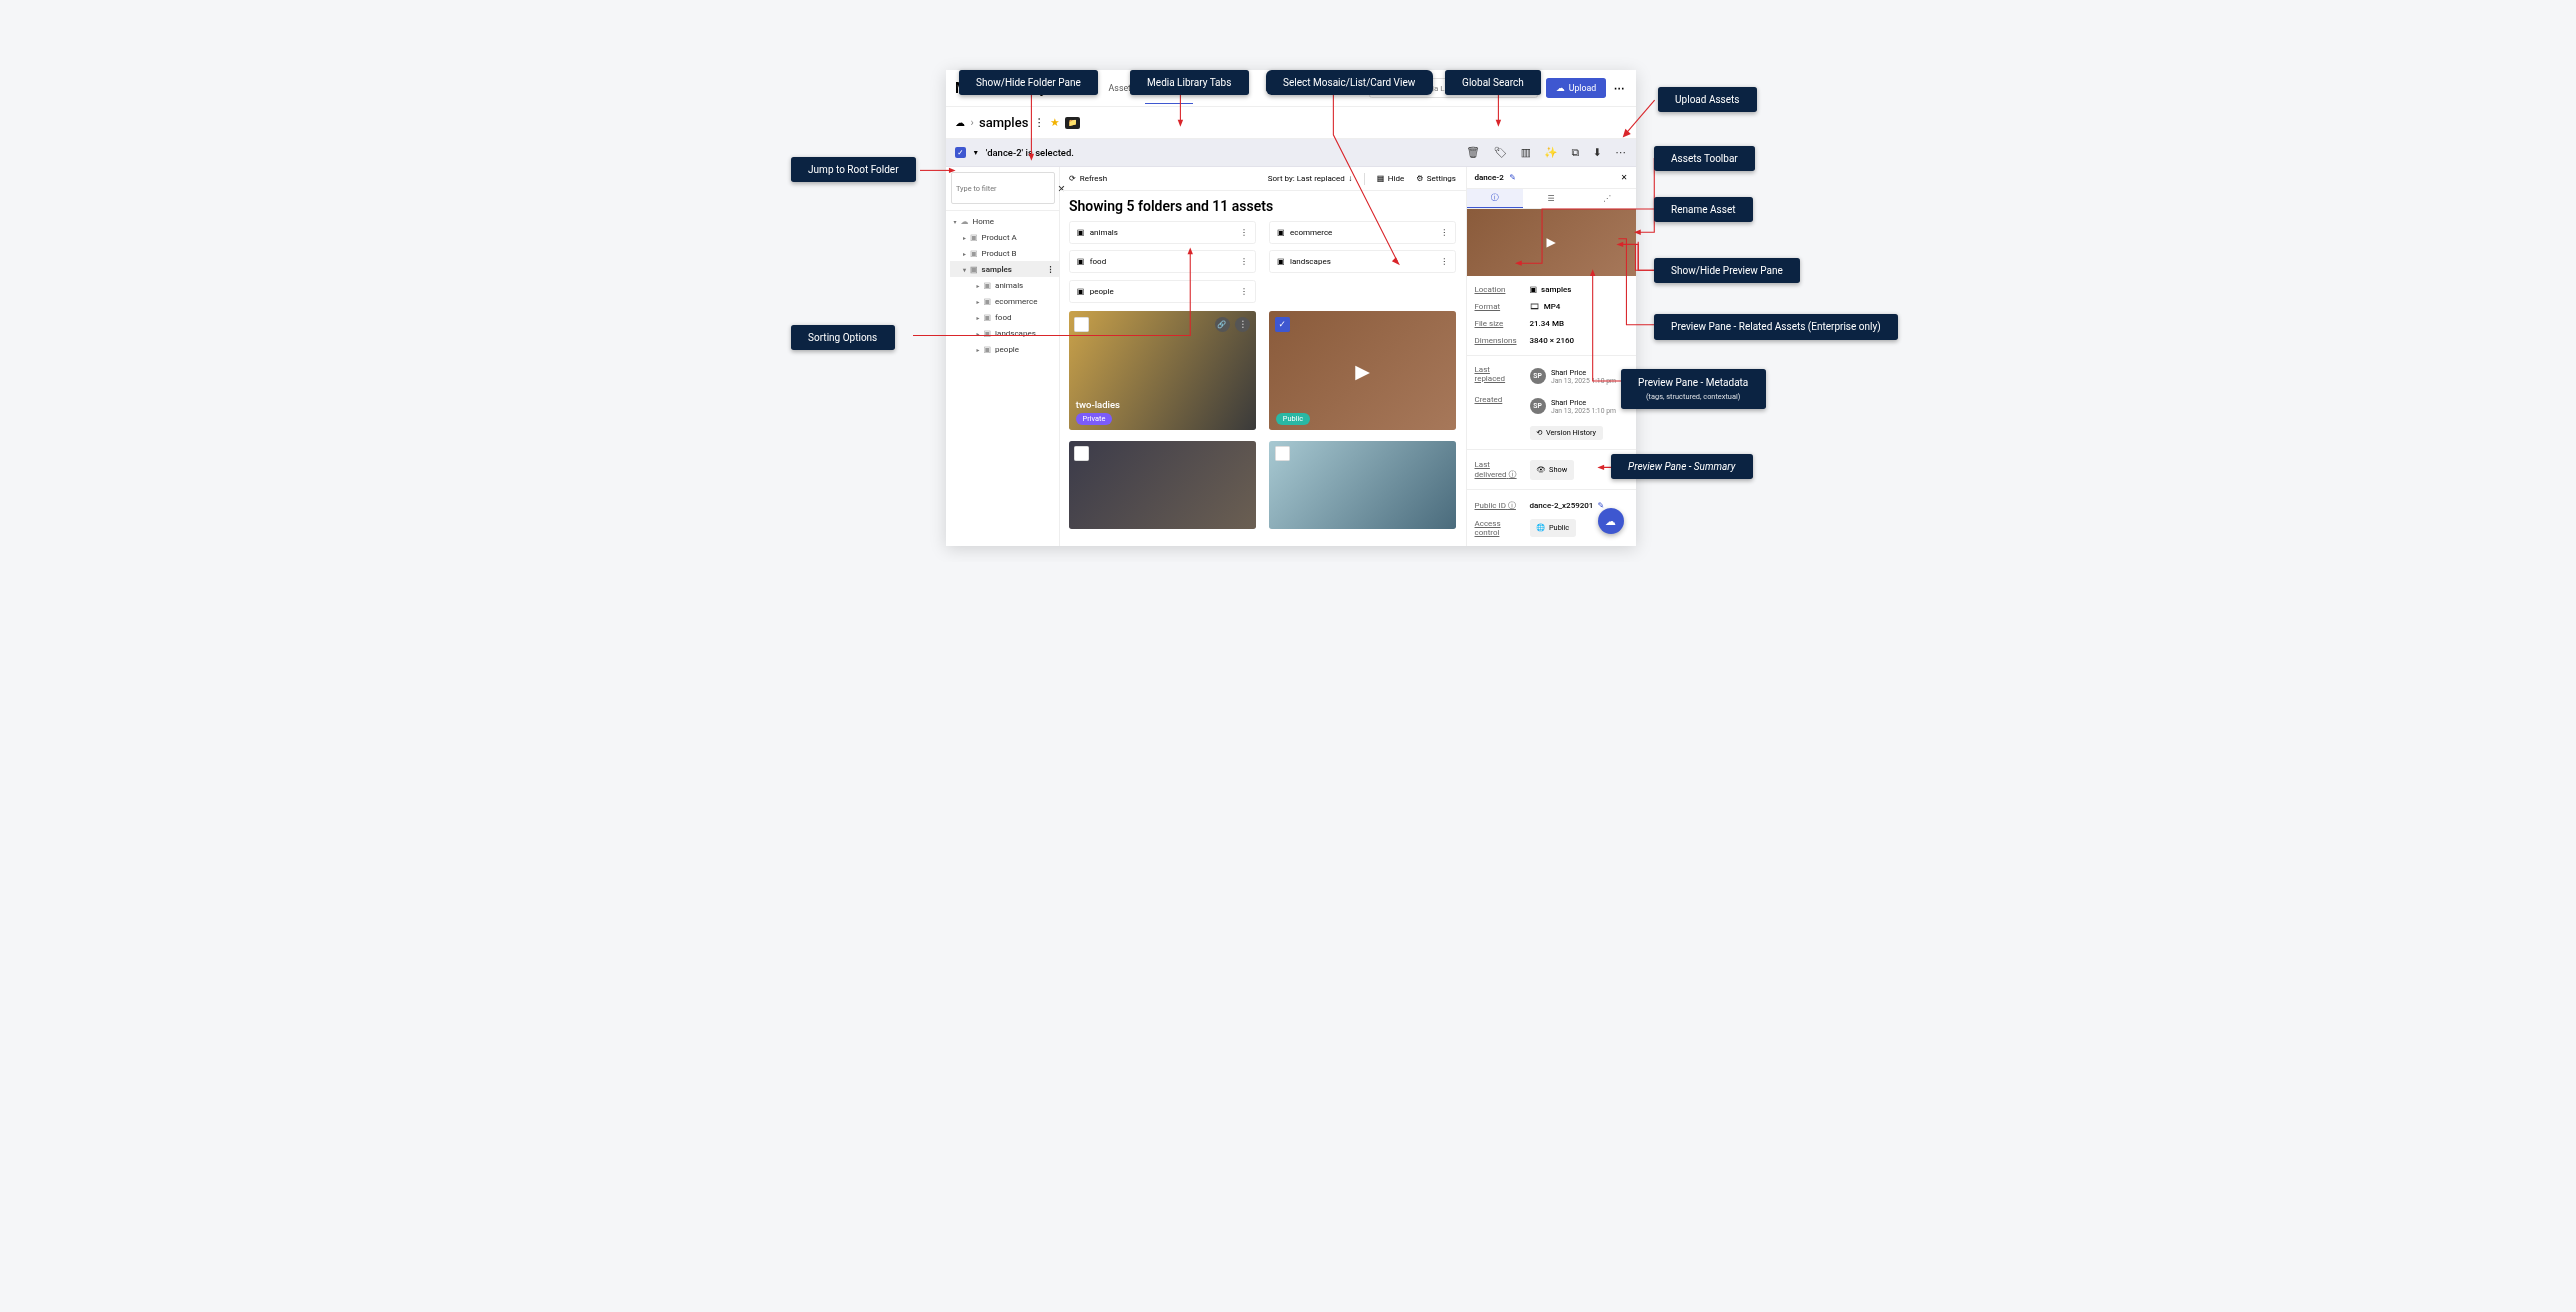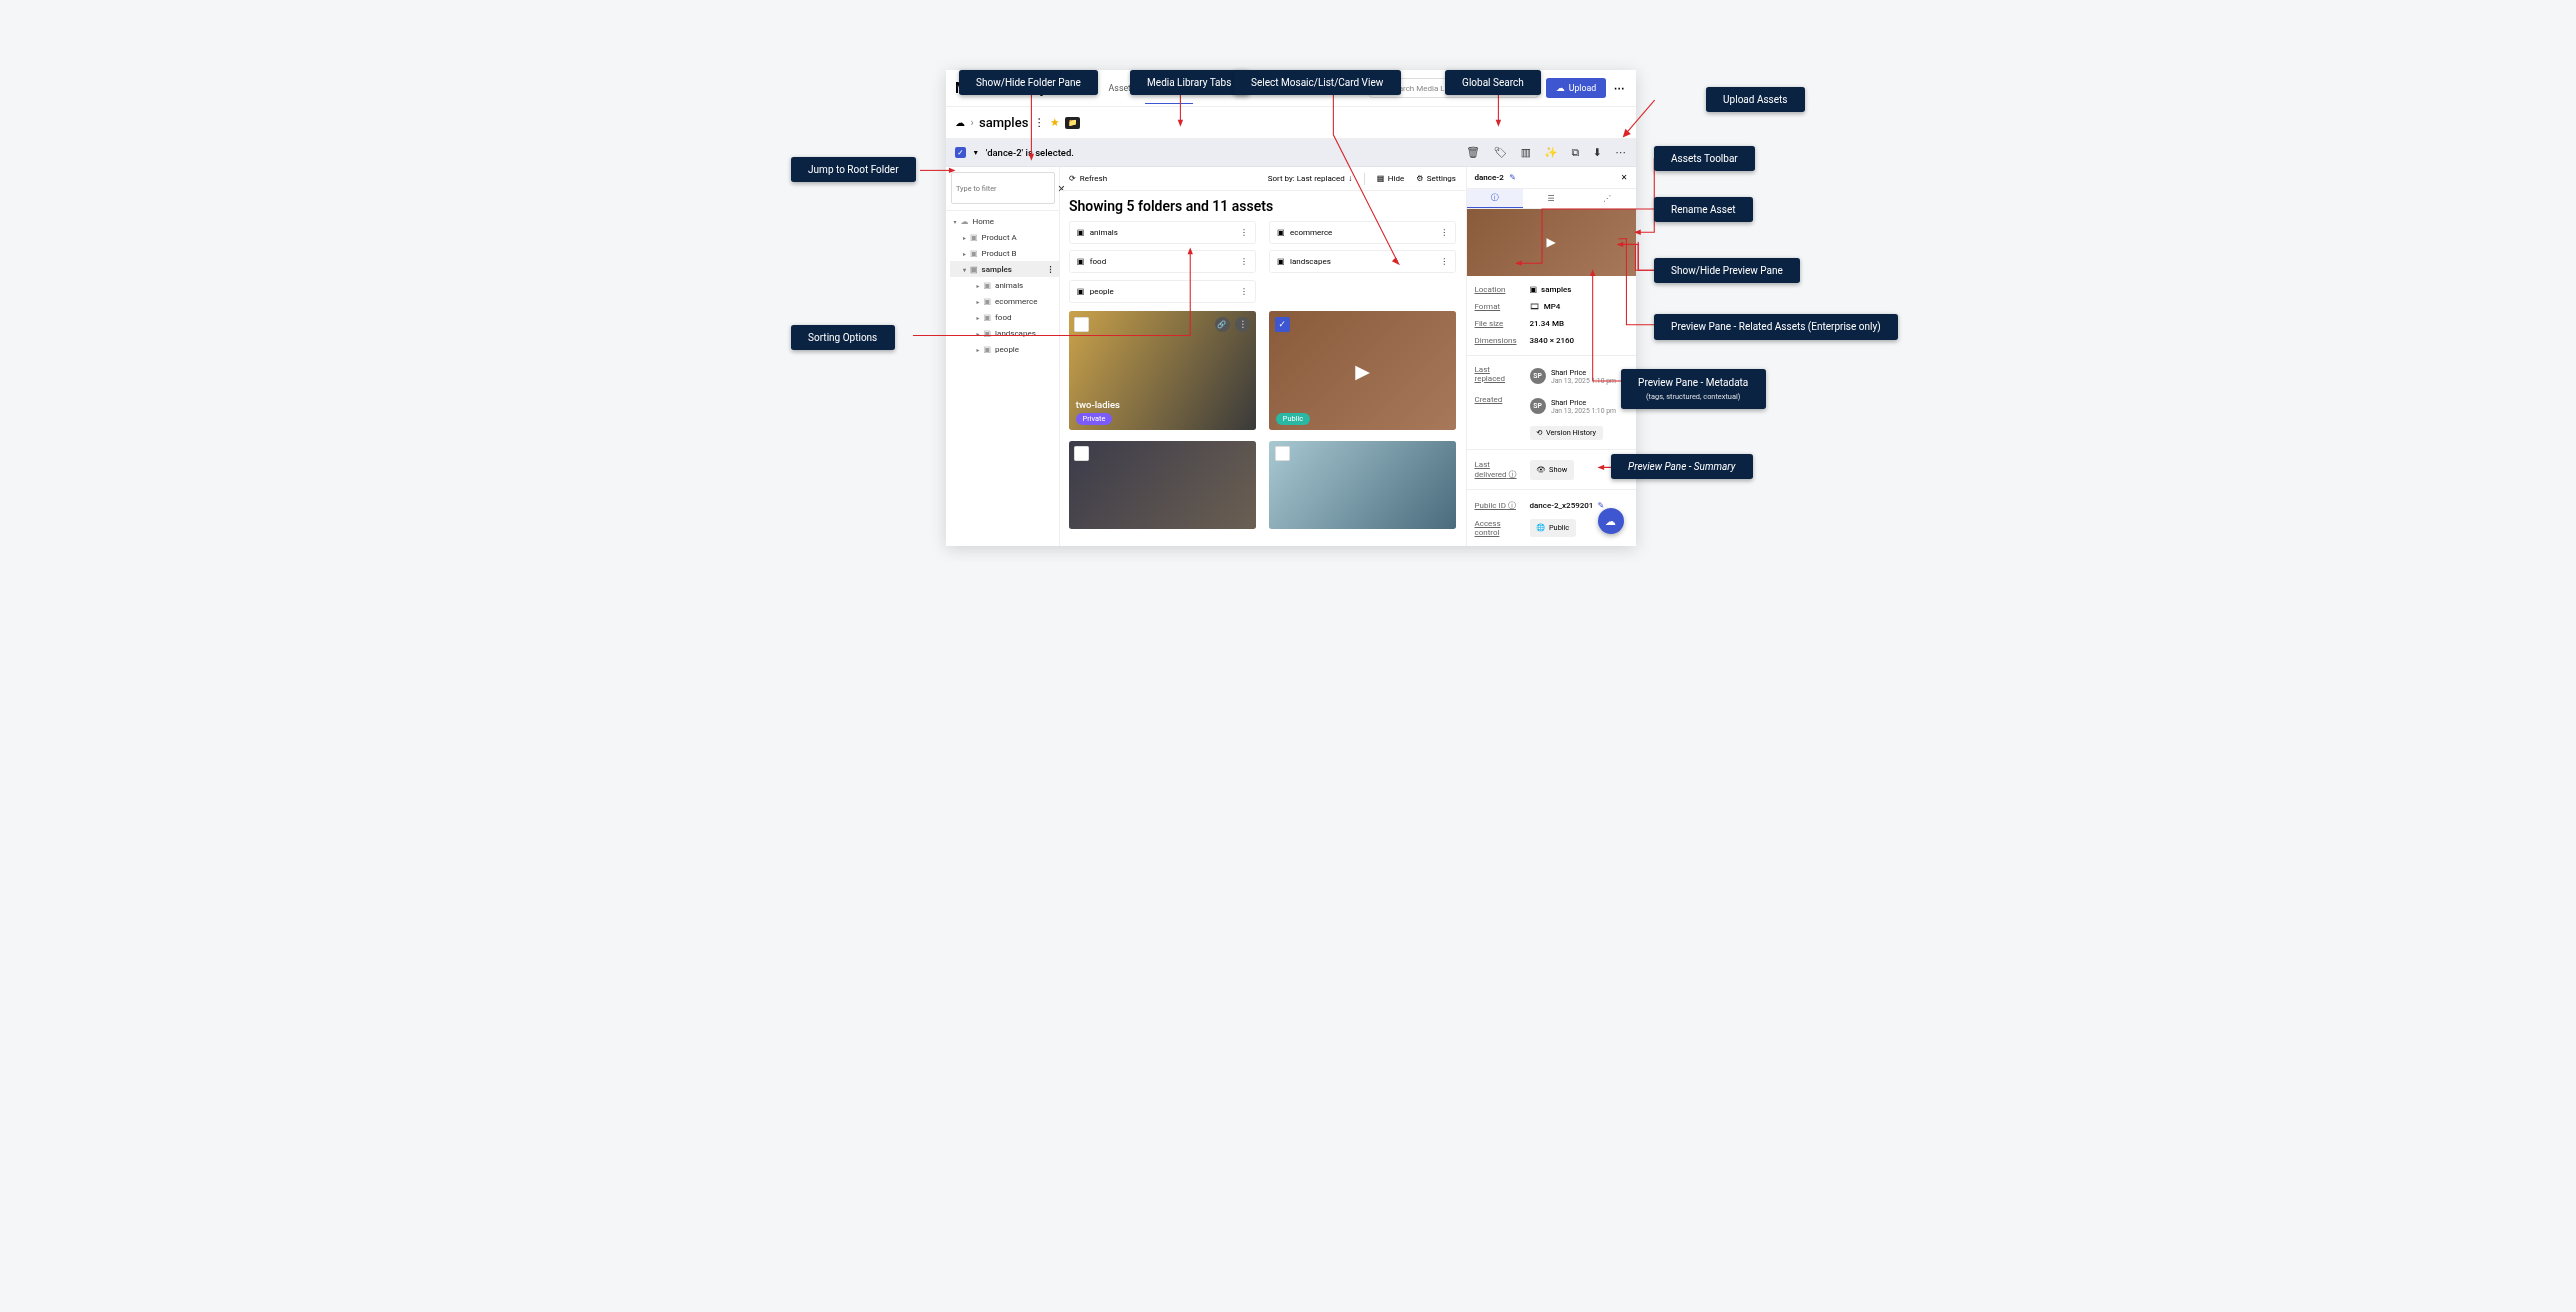--- a/index.html
+++ b/index.html
@@ -95,23 +95,23 @@
   .arrow path,.arrow line{ stroke:#d9252a; stroke-width:1.6; fill:none;}
   .arrowhead{ fill:#d9252a;}
 </style>
 </head>
 <body>
 
 <div class="canvas">
 
   <div class="callout" style="top:0; left:188px;">Show/Hide Folder Pane</div>
   <div class="callout" style="top:0; left:359px;">Media Library Tabs</div>
-  <div class="callout" style="top:0; left:463px;">Select Mosaic/List/Card View</div>
+  <div class="callout" style="top:0; left:495px;border-radius:6px;">Select Mosaic/List/Card View</div>
   <div class="callout" style="top:0; left:674px;">Global Search</div>
-  <div class="callout" style="top:17px; left:935px;">Upload Assets</div>
+  <div class="callout" style="top:17px; left:887px;">Upload Assets</div>
   <div class="callout" style="top:76px; left:883px;">Assets Toolbar</div>
   <div class="callout" style="top:127px; left:883px;">Rename Asset</div>
   <div class="callout" style="top:188px; left:883px;">Show/Hide Preview Pane</div>
   <div class="callout" style="top:244px; left:883px; line-height:1.2;"><span>Preview Pane - Related Assets (Enterprise only)</span></div>
   <div class="callout" style="top:299px; left:850px; line-height:1.3;">
     <span>Preview Pane - Metadata</span><br><span style="font-size:7.4px;opacity:.85">(tags, structured, contextual)</span>
   </div>
   <div class="callout" style="top:384px; left:840px;font-style:italic;">Preview Pane - Summary</div>
   <div class="callout" style="top:87px; left:20px;">Jump to Root Folder</div>
   <div class="callout" style="top:255px; left:20px;">Sorting Options</div>

